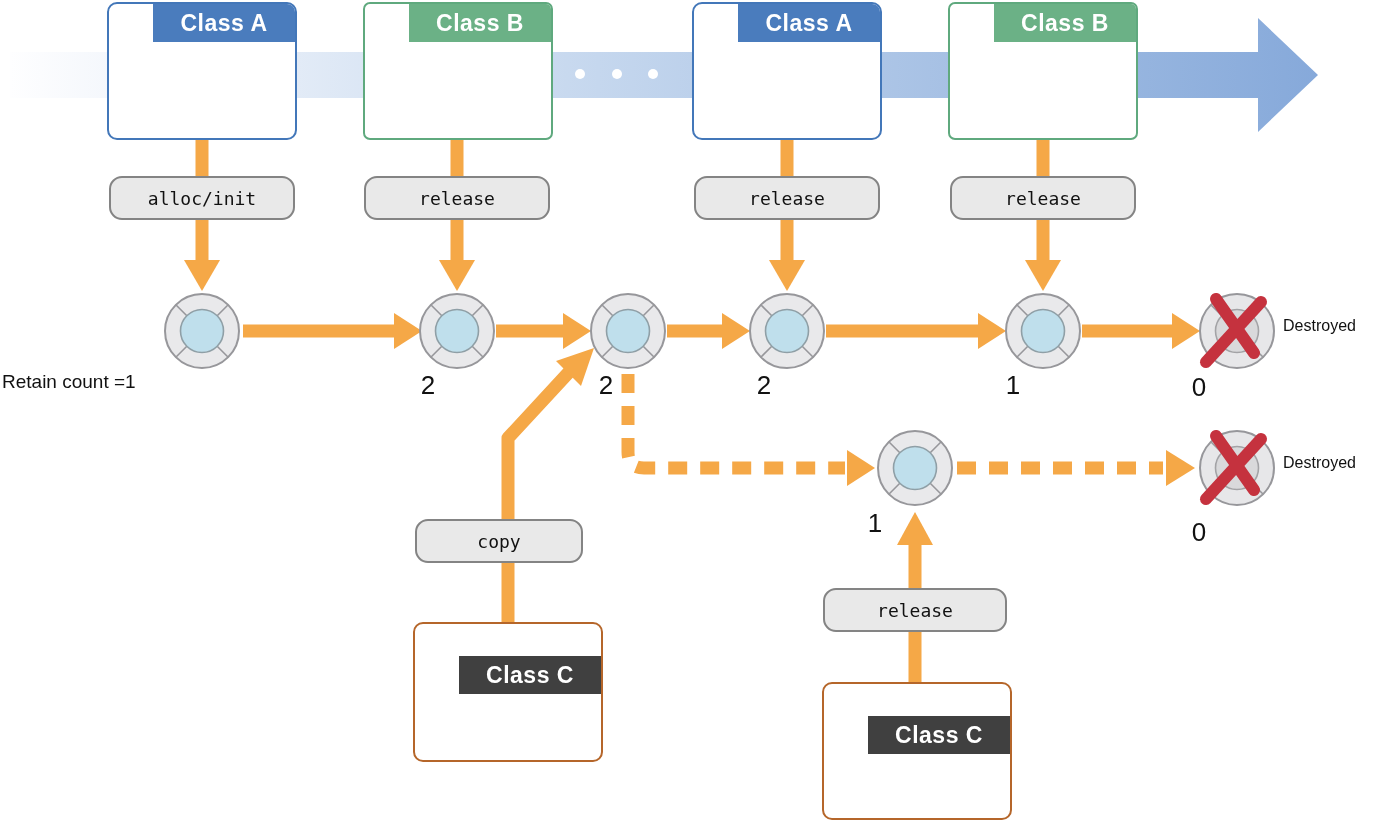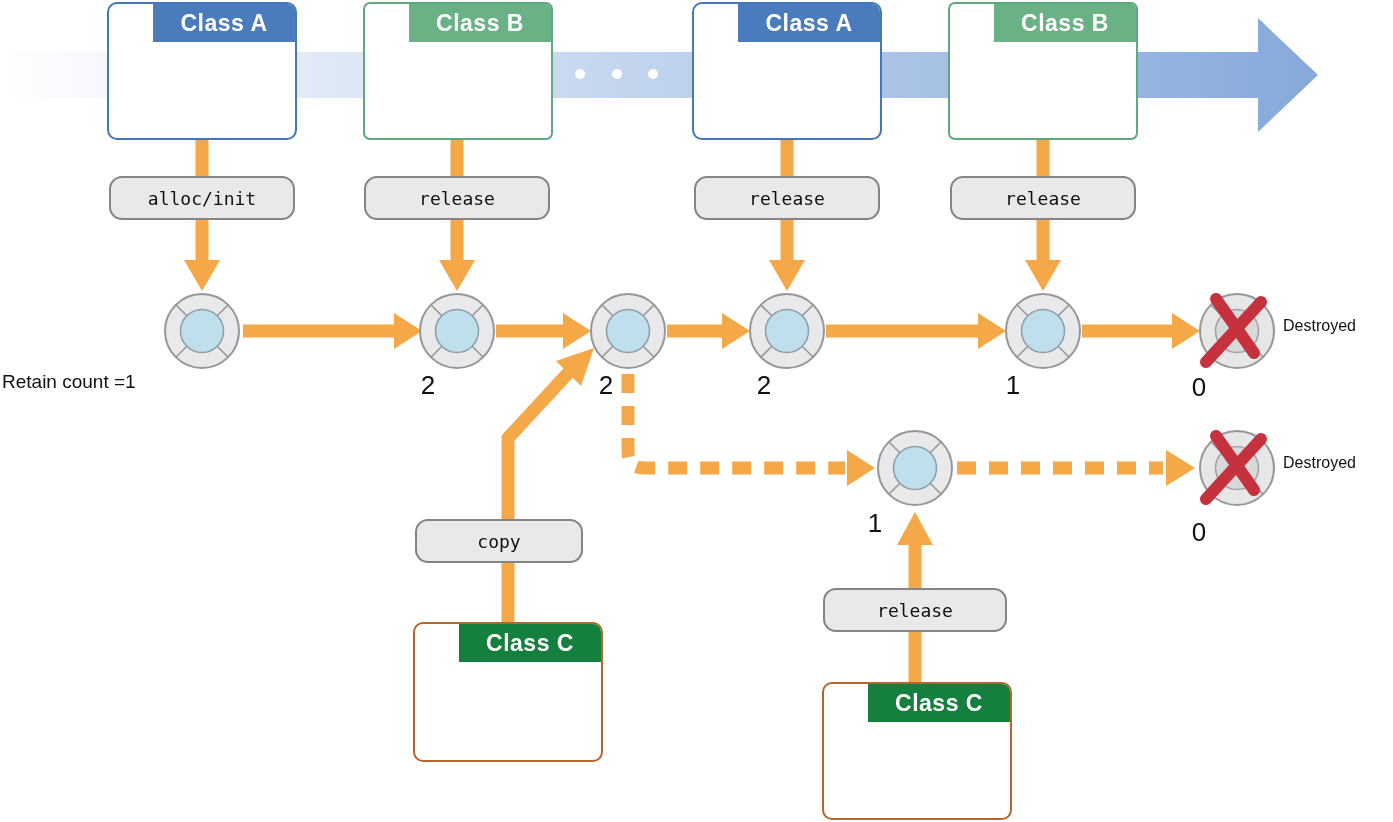--- a/index.html
+++ b/index.html
@@ -6,21 +6,21 @@
   #stage{position:relative;width:1393px;height:822px;overflow:hidden;
          font-family:"Liberation Sans",sans-serif;background:#ffffff;}
   #gfx{position:absolute;left:0;top:0;}
 
   .class-box{position:absolute;box-sizing:border-box;width:190px;background:#fff;
              border-radius:10px;border:2px solid;overflow:hidden;padding-left:44px;}
   .class-box .hdr{height:38px;line-height:38px;text-align:center;color:#fff;
                   font-weight:bold;font-size:23px;letter-spacing:.5px;}
   .box-blue{border-color:#4377b9;}   .box-blue .hdr{background:#4a7cbd;}
   .box-green{border-color:#5fa97e;border-radius:7px;}  .box-green .hdr{background:#6bb186;}
-  .box-orange{border-color:#b5662a;} .box-orange .hdr{background:#15803d;}
+  .box-orange{border-color:#b5662a;} .box-orange .hdr{background:#404040;margin-top:32px;}
 
   .op-label{position:absolute;box-sizing:border-box;height:44px;border-radius:13px;
             border:2px solid #848484;background:#e9e9e9;color:#111;
             font-family:"DejaVu Sans Mono",monospace;font-size:18px;
             display:flex;align-items:center;justify-content:center;}
 
   .count{position:absolute;width:44px;text-align:center;color:#111;
          font-size:26px;font-family:"Liberation Sans",sans-serif;}
   .count-start{position:absolute;color:#111;font-size:19px;}
   .destroyed-label{position:absolute;color:#111;font-size:16px;}

